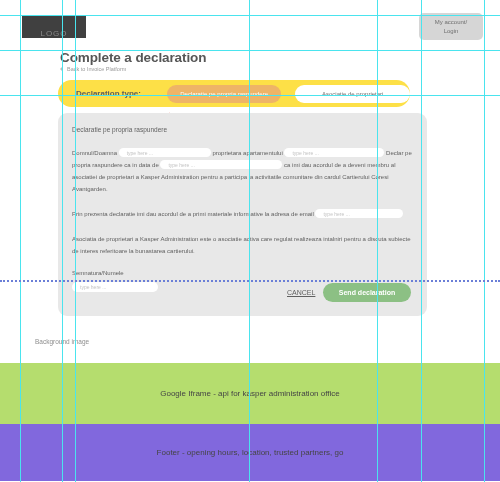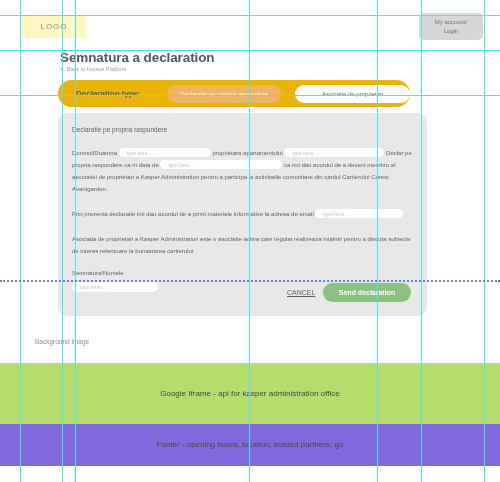--- a/index.html
+++ b/index.html
@@ -15,22 +15,22 @@
   .vguide{position:absolute;top:0;bottom:0;width:1px;background:#4ae4ee;z-index:40;}
   .hguide{position:absolute;left:0;right:0;height:1px;background:#4ae4ee;z-index:40;}
   .dotted-ruler{
     position:absolute;left:0;right:0;height:0;z-index:41;
     border-top:2px dotted #6b7fd7;
   }
 
   
   .logo-block{
     position:absolute;left:22px;top:15px;width:64px;height:23px;
-    background:#fef9c3;
-    display:flex;align-items:center;justify-content:center;
+    background:#404040;
+    display:flex;align-items:flex-end;justify-content:center;
     font-size:8px;letter-spacing:1px;color:#8a8a8a;
   }
   .account-btn{
     position:absolute;right:17px;top:13px;width:64px;height:27px;
     background:#d6d6d6;border-radius:5px;
     display:flex;flex-direction:column;align-items:center;justify-content:center;
     font-size:6px;line-height:1.5;color:#6f6f6f;text-align:center;
   }
 
   
@@ -45,21 +45,21 @@
   }
   .chev{
     width:0;height:0;
     border-top:3px solid transparent;border-bottom:3px solid transparent;
     border-right:3px solid #bdbdbd;
   }
 
   
   .type-bar{
     position:absolute;left:58px;top:80px;width:352px;height:27px;
-    background:#eab308;border-radius:13.5px;
+    background:#fde047;border-radius:13.5px;
     display:flex;align-items:center;
   }
   .type-label{
     margin-left:18px;font-size:8px;font-weight:bold;color:#5c5c5c;
     width:92px;
   }
   .type-opt{
     height:18px;border-radius:9px;
     display:flex;align-items:center;justify-content:center;
     font-size:6px;color:#ffffff;
@@ -136,37 +136,37 @@
     font-size:6.5px;color:#8e8e8e;
   }
 
   
   .band{
     position:absolute;left:0;width:500px;
     display:flex;align-items:center;justify-content:center;
     text-align:center;color:#454545;font-size:8px;line-height:14px;
   }
   .band-map{top:363px;height:61px;background:#b5dd6e;}
-  .band-footer{top:424px;height:42px;background:#8168dd;}
+  .band-footer{top:424px;height:57px;background:#8168dd;}
 </style>
 </head>
 <body>
 
 <div class="canvas">
 
   <div class="logo-block">
     <span>LOGO</span>
   </div>
 
   <div class="account-btn">
     <span>My account/</span>
     <span>Login</span>
   </div>
 
-  <div class="page-title">Semnatura a declaration</div>
+  <div class="page-title">Complete a declaration</div>
   <div class="back-link">
     <span class="chev"></span>
     <span>Back to Invoice Platform</span>
   </div>
 
   <div class="type-bar">
     <div class="type-label">Declaration type:</div>
     <div class="type-opt selected">
       <span>Declaratie pe propria raspundere</span>
     </div>

